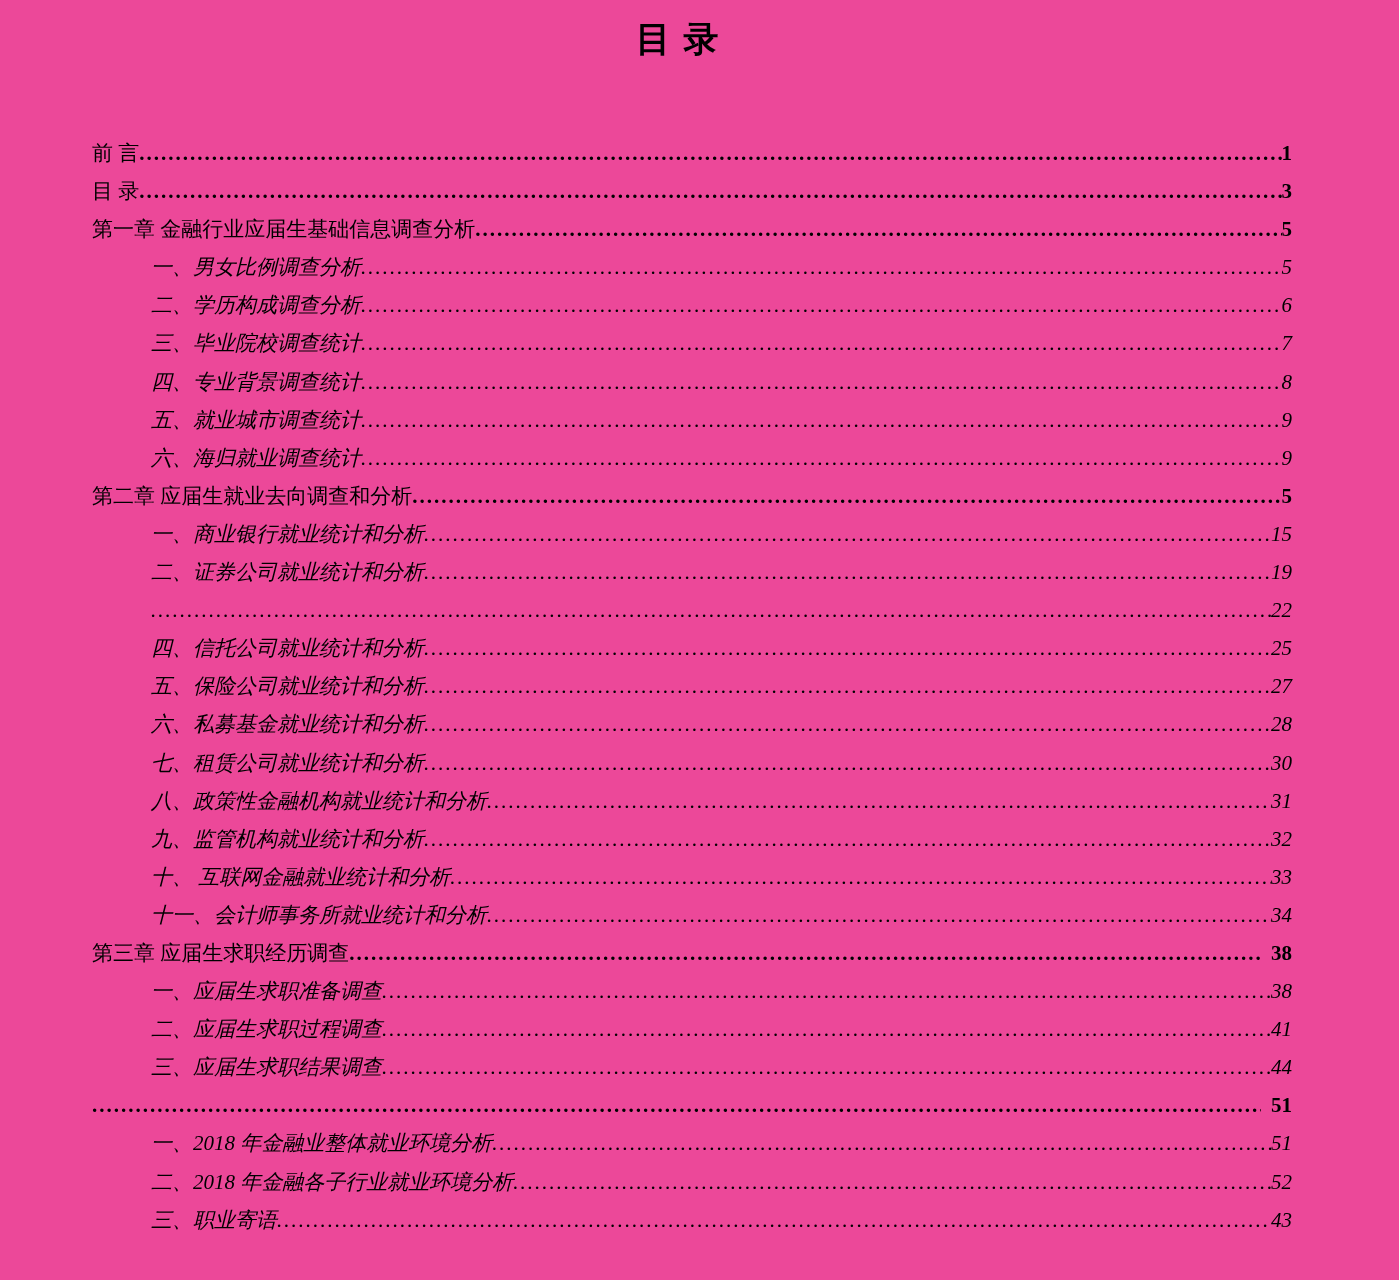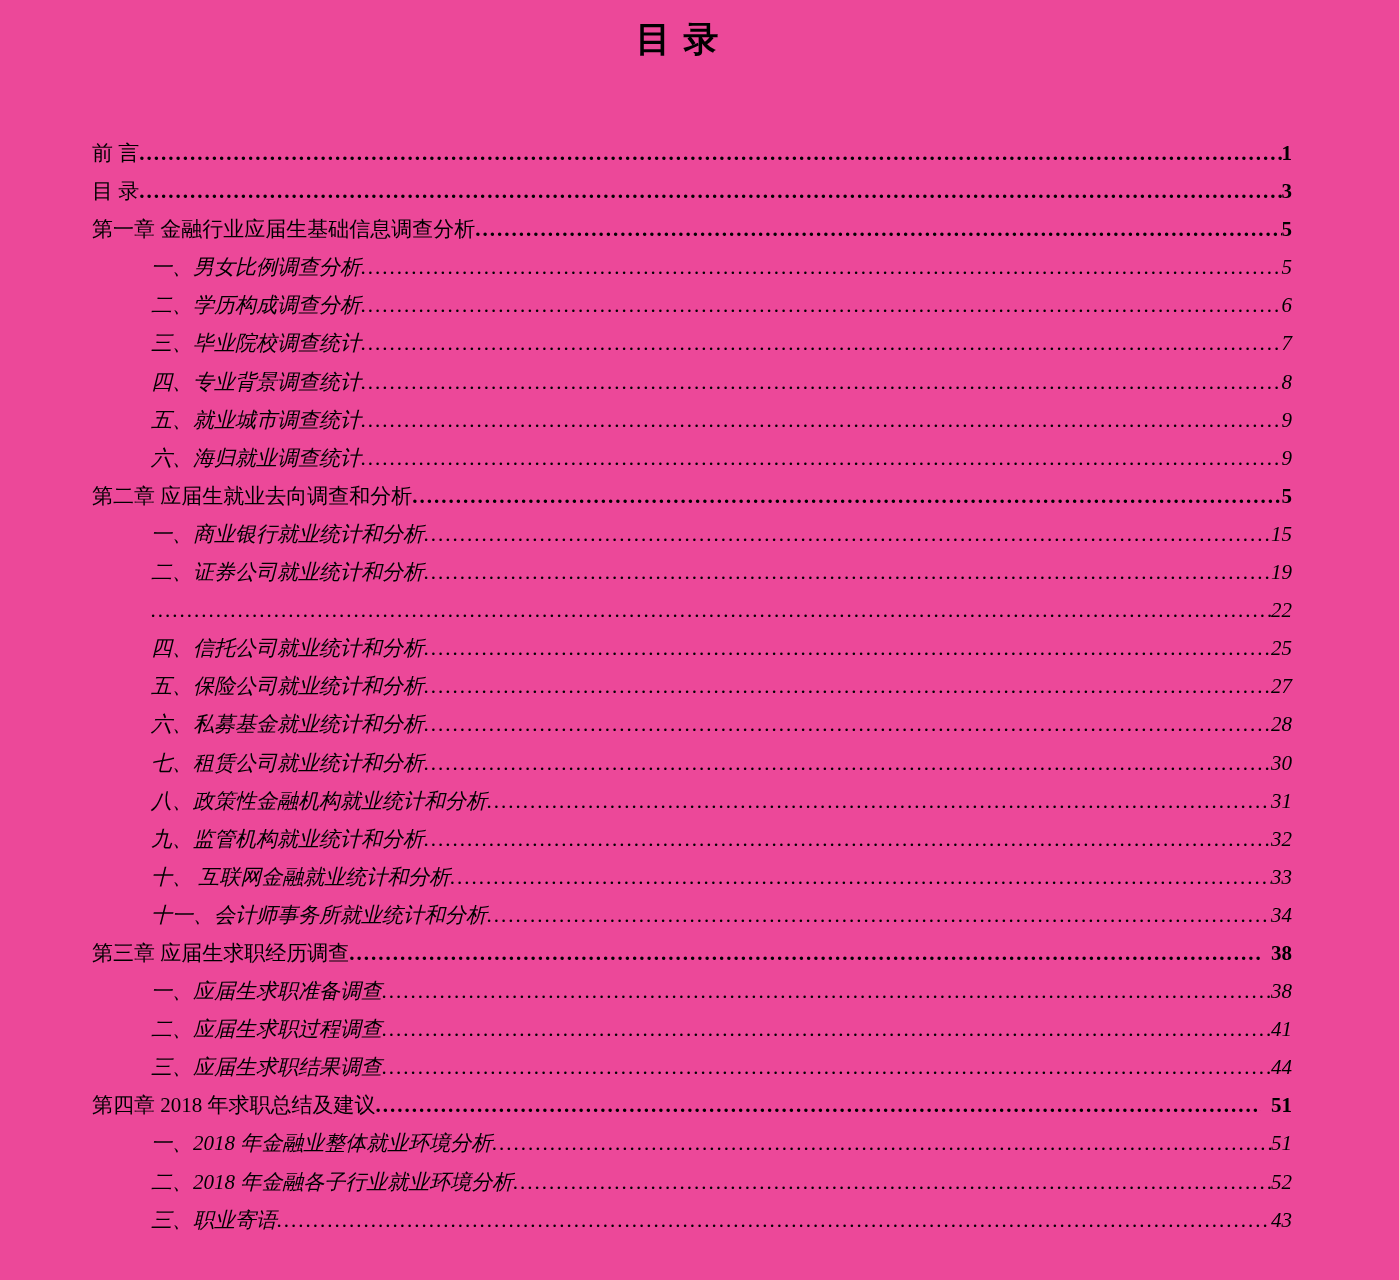--- a/index.html
+++ b/index.html
@@ -187,21 +187,20 @@
         <span class="label">二、应届生求职过程调查</span>
         <span class="leader">............................................................................................................................................................................................................................................................................................................</span>
         <span class="pagenum">41</span>
       </div>
       <div class="row lvl1">
         <span class="label">三、应届生求职结果调查</span>
         <span class="leader">............................................................................................................................................................................................................................................................................................................</span>
         <span class="pagenum">44</span>
       </div>
       <div class="row lvl0 bold-label">
-        <span class="label">第四章 2018 年求职总结及建议</span>
         <span class="leader">............................................................................................................................................................................................................................................................................................................</span>
         <span class="pagenum">51</span>
       </div>
       <div class="row lvl1">
         <span class="label">一、2018 年金融业整体就业环境分析</span>
         <span class="leader">............................................................................................................................................................................................................................................................................................................</span>
         <span class="pagenum">51</span>
       </div>
       <div class="row lvl1">
         <span class="label">二、2018 年金融各子行业就业环境分析</span>

